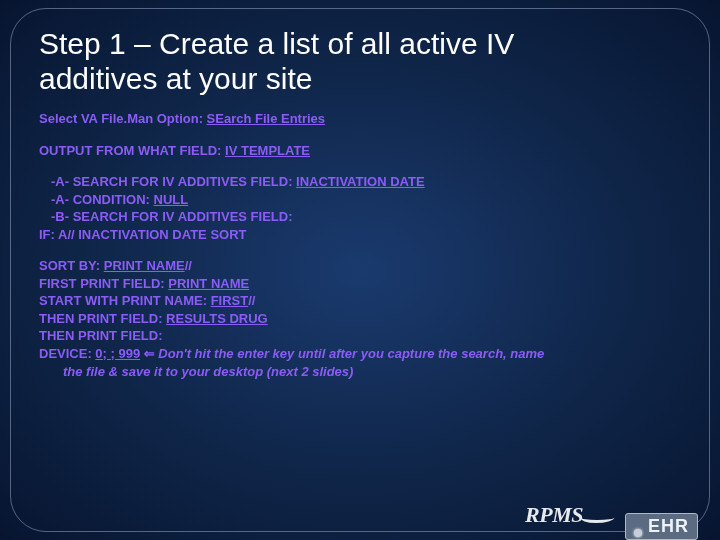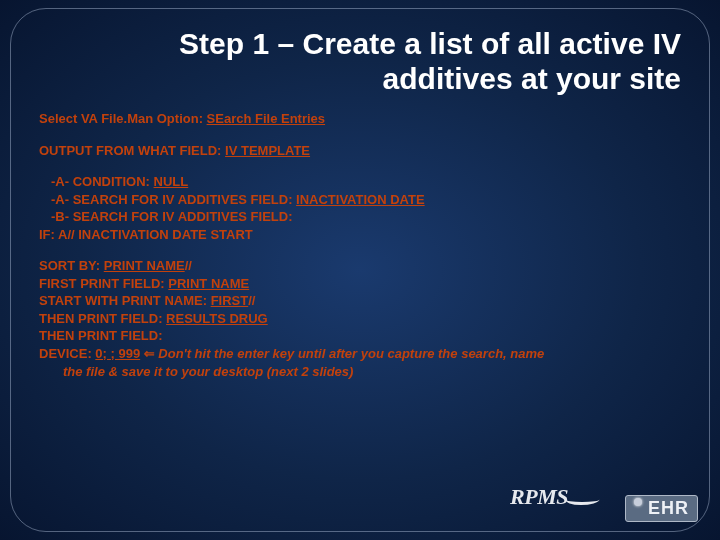--- a/index.html
+++ b/index.html
@@ -14,43 +14,43 @@
     top: 8px; left: 10px; right: 10px; bottom: 8px;
     border: 1px solid rgba(200,215,240,0.4);
     border-radius: 36px;
     padding: 18px 28px 50px 28px;
   }
   .title {
     font-family: Verdana, Geneva, sans-serif;
     color: #ffffff;
     font-size: 30px;
     line-height: 1.15;
-    text-align: right;
+    text-align: left;
     margin-bottom: 14px;
-    font-weight: 700;
+    font-weight: 400;
   }
   .content {
-    color: #c2410c;
+    color: #8b5cf6;
     font-size: 13px;
     font-weight: bold;
     line-height: 1.35;
   }
   .content p { margin: 0; }
   .gap { height: 14px; }
   .indent1 { padding-left: 12px; }
   .indent2 { padding-left: 24px; }
   .underline { text-decoration: underline; }
   .note { font-style: italic; }
   .arrow { font-family: Arial; }
   .logos {
     position: absolute;
-    right: 22px; bottom: 18px;
+    right: 22px; bottom: 0;
     display: flex;
     align-items: center;
-    gap: 25px;
+    gap: 10px;
   }
   .rpms-logo {
     display: flex;
     align-items: baseline;
     gap: 2px;
   }
   .rpms-text {
     font-family: "Times New Roman", serif;
     font-style: italic;
     font-weight: bold;
@@ -72,21 +72,21 @@
     border-bottom: 3px solid #e6e9ee;
     border-radius: 0 0 50% 50%;
     transform: skewX(-20deg);
   }
   .ehr-badge {
     background: #5a6b82;
     border: 1px solid #aeb8c7;
     border-radius: 3px;
     padding: 2px 8px;
     display: flex;
-    align-items: flex-start;
+    align-items: flex-end;
     gap: 6px;
     margin-top: 23px;
   }
   .ehr-dot {
     width: 8px; height: 8px;
     background: #c7cedb;
     border-radius: 50%;
     box-shadow: 0 0 3px #fff;
   }
   .ehr-text {
@@ -110,27 +110,27 @@
   <div class="content">
     <p>
       <span>Select VA File.Man Option: </span><span class="underline">SEarch File Entries</span>
     </p>
     <div class="gap"></div>
     <p>
       <span>OUTPUT FROM WHAT FIELD: </span><span class="underline">IV TEMPLATE</span>
     </p>
     <div class="gap"></div>
     <p class="indent1">
+      <span>-A- SEARCH FOR IV ADDITIVES FIELD: </span><span class="underline">INACTIVATION DATE</span>
+    </p>
+    <p class="indent1">
       <span>-A- CONDITION: </span><span class="underline">NULL</span>
     </p>
-    <p class="indent1">
-      <span>-A- SEARCH FOR IV ADDITIVES FIELD: </span><span class="underline">INACTIVATION DATE</span>
-    </p>
     <p class="indent1">-B- SEARCH FOR IV ADDITIVES FIELD:</p>
-    <p>IF: A//    INACTIVATION DATE START</p>
+    <p>IF: A//    INACTIVATION DATE SORT</p>
     <div class="gap"></div>
     <p>
       <span>SORT BY: </span><span class="underline">PRINT NAME</span><span>//</span>
     </p>
     <p>
       <span>FIRST PRINT FIELD: </span><span class="underline">PRINT NAME</span>
     </p>
     <p>
       <span>START WITH PRINT NAME: </span><span class="underline">FIRST</span><span>//</span>
     </p>

